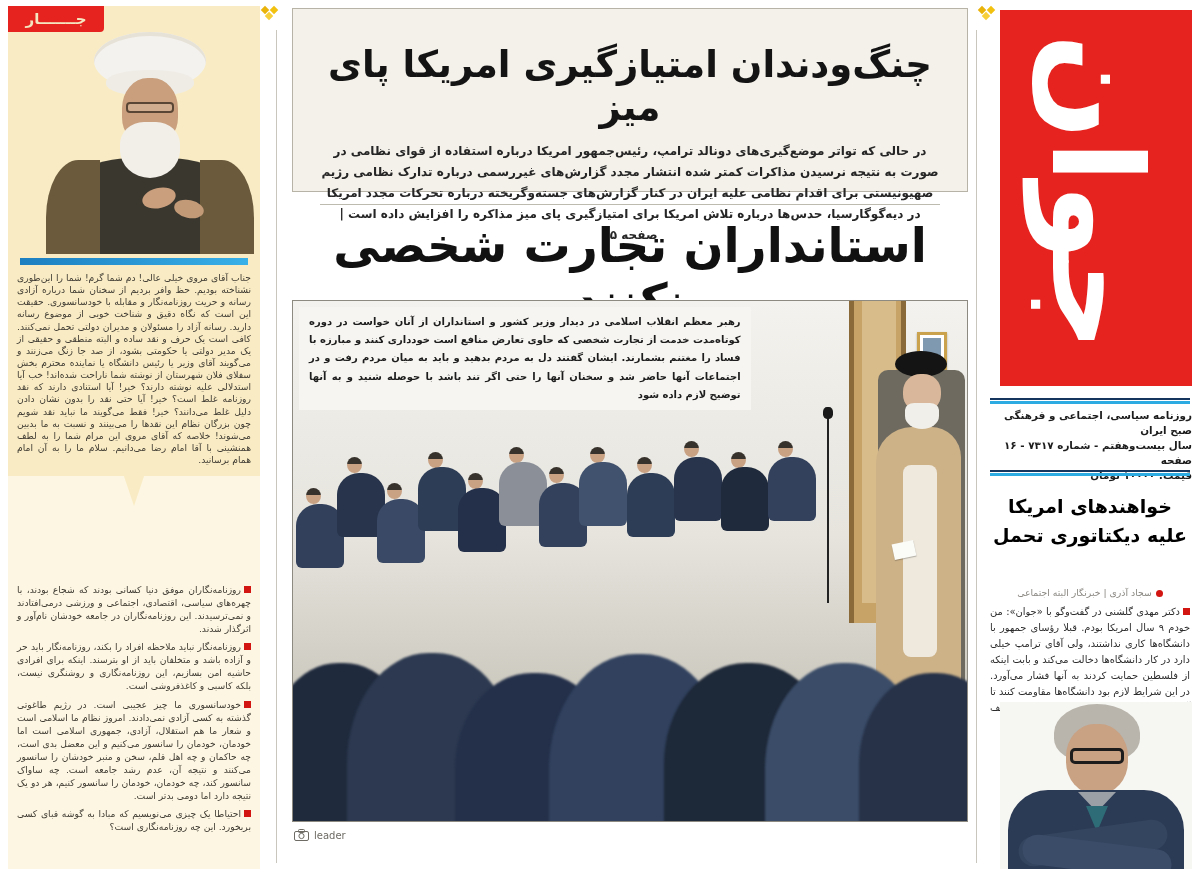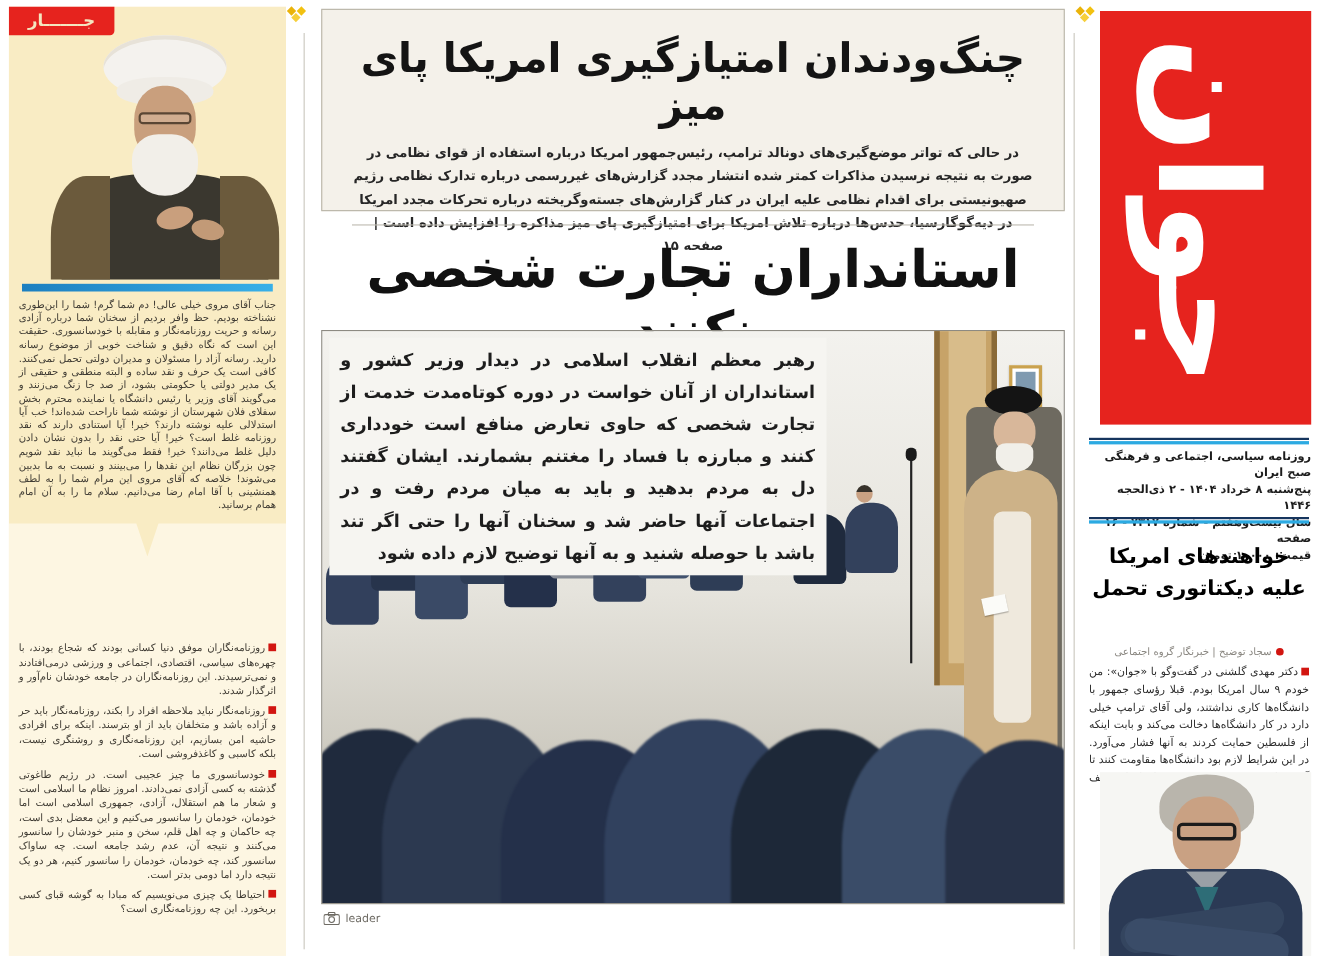--- a/index.html
+++ b/index.html
@@ -39,21 +39,21 @@
   .orn { position:absolute; width:18px; height:15px; }
   .orn i { position:absolute; width:6px; height:6px; background:#f2c110; transform:rotate(45deg); }
   .orn i:nth-child(1){ left:1px; top:1px; background:#eab30a;}
   .orn i:nth-child(2){ left:10px; top:1px; }
   .orn i:nth-child(3){ left:5px; top:7px; background:#f6cf3a;}
   .orn1 { left:261px; top:6px; } .orn2 { left:978px; top:6px; }
 
   
   .center-col { position:absolute; left:292px; top:0; width:676px; height:869px; }
   .top-box { position:absolute; top:8px; left:0; width:676px; height:184px; background:#f4f1ea; border:1px solid #b7b3a6; }
-  .top-headline { margin-top:22px; text-align:center; font-size:37px; font-weight:bold; color:#141414; letter-spacing:-1px; }
+  .top-headline { margin-top:34px; text-align:center; font-size:37px; font-weight:bold; color:#141414; letter-spacing:-1px; }
   .top-lead { margin:12px auto 0; width:92%; text-align:center; font-size:12px; font-weight:bold; line-height:1.75; color:#262626; }
   .sep-line { position:absolute; top:204px; left:28px; width:620px; height:1px; background:#bdbab0; }
   .main-headline { position:absolute; top:218px; left:0; width:676px; text-align:center; font-size:47px;
                    font-weight:bold; color:#111; letter-spacing:-1px; }
   .meeting { position:absolute; top:300px; left:0; width:676px; height:522px; border:1px solid #8d8a82;
              background:linear-gradient(#f3f2ee 0%, #e6e4dd 45%, #ccc9bf 75%, #b9b4a8 100%); overflow:hidden; }
   .door { position:absolute; right:9%; top:0; width:8.5%; height:62%; background:#c7a368; border-left:5px solid #8a6a38; border-right:5px solid #8a6a38; }
   .doorin { position:absolute; right:10.6%; top:0; width:5%; height:58%; background:#d8bc8a; }
   .wallframe { position:absolute; right:3%; top:6%; width:30px; height:42px; background:#fff; border:3px solid #caa24e; box-shadow:0 1px 2px rgba(0,0,0,.3); }
   .wallframe i { position:absolute; inset:3px; background:#7f9ab0; display:block; }
@@ -66,21 +66,21 @@
   .leader .chair { position:absolute; right:2px; top:10%; width:86%; height:70%; background:#6e6a60; border-radius:10px; }
   .leader .robe { position:absolute; right:6px; top:22%; width:84%; height:72%; background:#cdb288; border-radius:36px 30px 8px 8px; }
   .leader .under { position:absolute; right:30px; top:30%; width:34px; height:40%; background:#efe9dd; border-radius:8px; }
   .leader .turban { position:absolute; right:20px; top:6%; width:52px; height:26px; background:#141414; border-radius:50%; }
   .leader .face { position:absolute; right:26px; top:11%; width:38px; height:38px; background:#d8b79a; border-radius:46%; }
   .leader .beard { position:absolute; right:28px; top:17%; width:34px; height:26px; background:#f1efe9; border-radius:30% 30% 55% 55%; }
   .leader .paper { position:absolute; right:52px; top:46%; width:22px; height:16px; background:#fbfbf8; transform:rotate(-12deg); box-shadow:0 1px 1px rgba(0,0,0,.25); }
   .blob { position:absolute; border-radius:48% 48% 0 0; filter:blur(1.2px); }
   .docs { position:absolute; left:47%; bottom:21%; width:120px; height:16px; background:#f4f3ee; border-radius:2px; box-shadow:0 2px 2px rgba(0,0,0,.2); }
   .photo-lead { position:absolute; top:6px; left:6px; width:67%; background:#f6f5f1; padding:6px 10px;
-                font-size:16px; font-weight:bold; line-height:1.82; text-align:justify; color:#1d1d1d; }
+                font-size:10px; font-weight:bold; line-height:1.82; text-align:justify; color:#1d1d1d; }
   .credit { position:absolute; top:829px; left:2px; display:flex; align-items:center; gap:5px; direction:ltr; color:#6e6b64; font-size:10px; }
   .credit svg { display:block; }
 
   
   .right-col { position:absolute; left:988px; top:0; width:204px; height:869px; }
   .logo-box { position:absolute; top:10px; left:12px; width:192px; height:376px; background:#e6231e;
               display:flex; align-items:center; justify-content:center; overflow:hidden; }
   .logo-word { color:#fff; font-size:125px; font-weight:bold; transform:rotate(90deg) translateX(-6px); white-space:nowrap; }
   .rule { position:absolute; left:2px; width:200px; height:6px; }
   .rule i { display:block; }
@@ -235,37 +235,36 @@
       <span class="logo-word">جوان</span>
     </div>
 
     <div class="rule r1">
         <i class="navy"></i>
         <i class="cyan"></i>
       </div>
 
     <div class="masthead">
       <div>روزنامه سیاسی، اجتماعی و فرهنگی صبح ایران</div>
-      <div>پنج‌شنبه ۸ خرداد ۱۴۰۴ - ۲ ذی‌الحجه ۱۴۴۶</div>
       <div>سال بیست‌وهفتم - شماره ۷۳۱۷ - ۱۶ صفحه</div>
       <div>قیمت: ۱۰۰۰۰ تومان</div>
     </div>
 
     <div class="rule r2">
         <i class="navy"></i>
         <i class="cyan"></i>
       </div>
 
     <h2 class="uni-headline">
       <div>خواهند‌های امریکا</div>
       <div>علیه دیکتاتوری تحمل</div>
     </h2>
 
     <div class="byline">
-      <span class="dot"></span><span>سجاد توضیح | خبرنگار گروه اجتماعی</span>
+      <span class="dot"></span><span>سجاد آذری | خبرنگار البته اجتماعی</span>
     </div>
 
     <p class="uni-body">
       <span class="sq"></span><span>دکتر مهدی گلشنی در گفت‌وگو با «جوان»: من خودم ۹ سال امریکا بودم. قبلا رؤسای جمهور با دانشگاه‌ها کاری نداشتند، ولی آقای ترامپ خیلی دارد در کار دانشگاه‌ها دخالت می‌کند و بابت اینکه از فلسطین حمایت کردند به آنها فشار می‌آورد. در این شرایط لازم بود دانشگاه‌ها مقاومت کنند تا آبروی او برود و مجبور شود فشارها را متوقف کند | صفحه ۳</span>
     </p>
 
     <div class="golshani">
       <span class="hair"></span>
       <span class="face"></span>
       <span class="glasses"></span>

